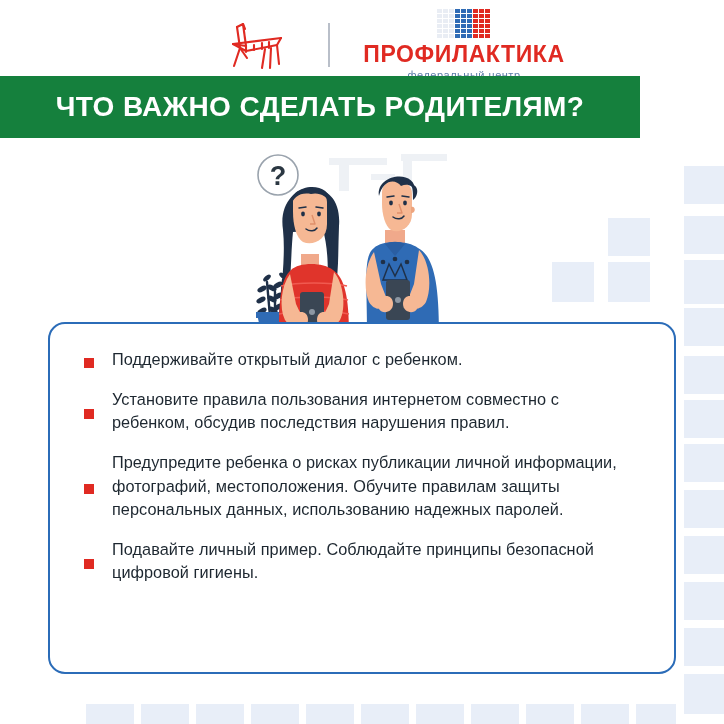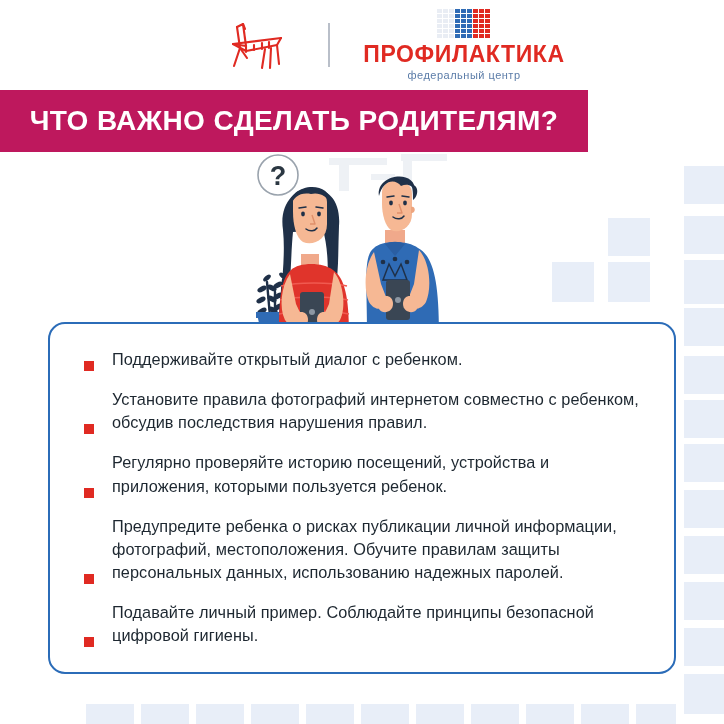--- a/index.html
+++ b/index.html
@@ -82,25 +82,25 @@
     color: #5b7ca8;
     font-size: 11px;
     letter-spacing: 0.5px;
     margin-top: 4px;
     line-height: 1;
   }
 
   
   .headline-band {
     position: absolute;
-    top: 90px;
+    top: 76px;
     left: 0;
-    width: 588px;
+    width: 640px;
     height: 62px;
-    background: #be185d;
+    background: #15803d;
     display: flex;
     align-items: center;
     justify-content: center;
     z-index: 6;
   }
   .headline-text {
     color: #ffffff;
     font-size: 28px;
     font-weight: bold;
     letter-spacing: 0.4px;
@@ -131,21 +131,21 @@
     z-index: 4;
     padding: 24px 34px 20px 34px;
   }
   .bullets {
     list-style: none;
     margin: 0;
     padding: 0;
   }
   .bullet {
     display: flex;
-    align-items: flex-end;
+    align-items: center;
     margin-bottom: 17px;
   }
   .bullet:last-child { margin-bottom: 0; }
   .bullet-marker {
     flex: 0 0 auto;
     width: 10px;
     height: 10px;
     background: #e02a22;
     margin-top: 6px;
     margin-right: 18px;
@@ -423,25 +423,21 @@
   </svg>
 
   <div class="card">
     <ul class="bullets">
       <li class="bullet">
         <span class="bullet-marker"></span>
         <span class="bullet-text">Поддерживайте открытый диалог с ребенком.</span>
       </li>
       <li class="bullet">
         <span class="bullet-marker"></span>
-        <span class="bullet-text">Установите правила фотографий интернетом совместно с ребенком, обсудив последствия нарушения правил.</span>
-      </li>
-      <li class="bullet">
-        <span class="bullet-marker"></span>
-        <span class="bullet-text">Регулярно проверяйте историю посещений, устройства и приложения, которыми пользуется ребенок.</span>
+        <span class="bullet-text">Установите правила пользования интернетом совместно с ребенком, обсудив последствия нарушения правил.</span>
       </li>
       <li class="bullet">
         <span class="bullet-marker"></span>
         <span class="bullet-text">Предупредите ребенка о рисках публикации личной информации, фотографий, местоположения. Обучите правилам защиты персональных данных, использованию надежных паролей.</span>
       </li>
       <li class="bullet">
         <span class="bullet-marker"></span>
         <span class="bullet-text">Подавайте личный пример. Соблюдайте принципы безопасной цифровой гигиены.</span>
       </li>
     </ul>

